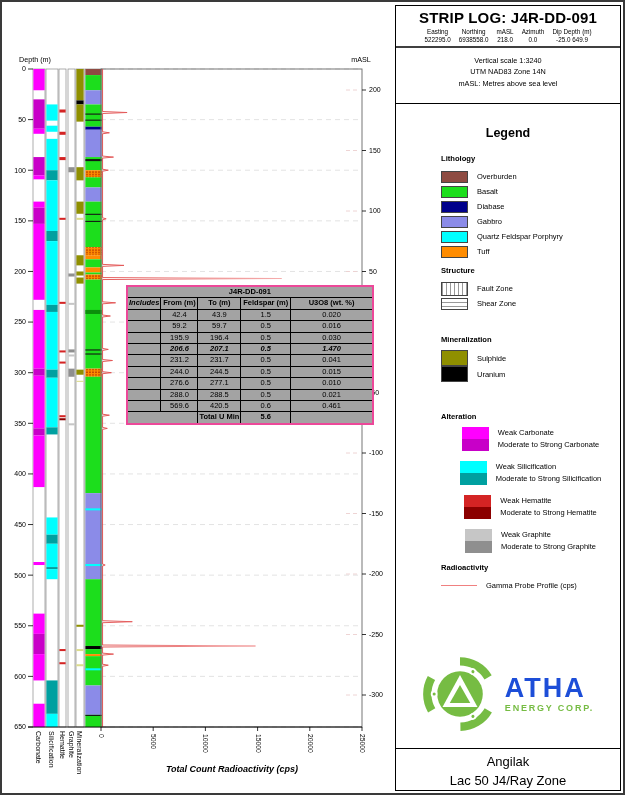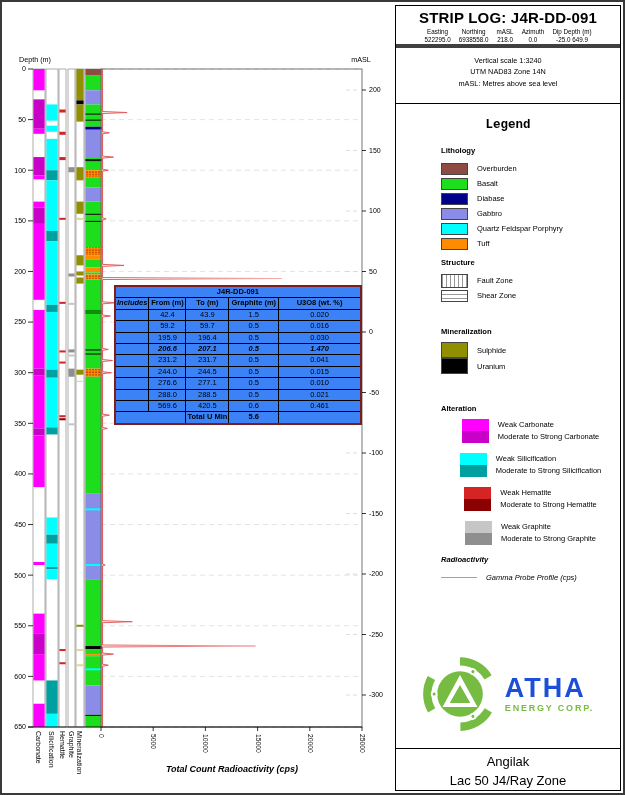--- a/index.html
+++ b/index.html
@@ -1,47 +1,47 @@
 <!DOCTYPE html>
 <html><head>
 <meta charset="utf-8">
 <style>
   html,body{margin:0;padding:0;background:#fff;}
   .page{position:relative;width:625px;height:795px;background:#fff;border:2px solid #3a3a3a;
         box-sizing:border-box;font-family:"Liberation Sans",sans-serif;overflow:hidden;}
   #log-svg{position:absolute;left:0;top:0;}
 
   
-  .dtable{position:absolute;left:112px;top:283px;z-index:5;border-collapse:collapse;background:#3b82f6;
-          border:2px solid #7f1d1d;table-layout:fixed;}
+  .dtable{position:absolute;left:124px;top:283px;z-index:5;border-collapse:collapse;background:#a3a3a3;
+          border:2px solid #ec4899;table-layout:fixed;}
   .dtable td{border:1px solid #000;font-size:7.5px;padding:0 1px;text-align:center;height:10.4px;
              line-height:10.4px;overflow:hidden;white-space:nowrap;}
   .dtable td.tt{font-weight:bold;}
   .dtable tr.hdr td{font-weight:bold;}
   .dtable td.inc{font-style:italic;font-weight:bold;}
   .dtable tr.em td{font-weight:bold;font-style:italic;}
   .dtable td.nb{border:none;}
   .dtable td.bold{font-weight:bold;}
 
   
   .right-panel{position:absolute;left:393px;top:3px;width:226px;height:786px;border:1px solid #000;
                background:#fff;display:flex;flex-direction:column;box-sizing:border-box;}
   .box{box-sizing:border-box;}
-  .title-box{height:42px;border-bottom:4px solid #404040;padding-top:3px;}
+  .title-box{height:42px;border-bottom:2px solid #404040;padding-top:3px;}
   .strip-title{font-size:15px;font-weight:bold;text-align:center;letter-spacing:.2px;}
   .coords{display:flex;justify-content:center;gap:8px;margin-top:2px;}
   .coord{text-align:center;}
   .coord .cl,.coord .cv{font-size:6.3px;line-height:1.25;}
   .scale-box{height:56px;border-bottom:1px solid #000;text-align:center;font-size:7.3px;
              padding-top:7px;line-height:1.55;}
   .legend-box{flex:1;position:relative;}
-  .legend-title{font-size:12.5px;font-weight:bold;text-align:center;margin-top:14px;height:15px;font-family:Liberation Mono, monospace;}
+  .legend-title{font-size:12.5px;font-weight:bold;text-align:center;margin-top:22px;height:15px;}
   .leg-sec{margin-left:45px;}
   .leg-sec.s0{margin-top:13px;}.leg-sec.s1{margin-top:7px;}.leg-sec.s2{margin-top:24px;}
-  .leg-sec.s3{margin-top:30px;}.leg-sec.s4{font-style:italic;}
+  .leg-sec.s3{margin-top:30px;}.leg-sec.s4{}
   .leg-head{font-size:7.6px;font-weight:bold;margin-bottom:6px;}
   .leg-row{display:flex;align-items:center;height:15px;}
   .leg-row.tight{height:16px;}
   .swatch{width:27px;height:12px;border:.5px solid #444;margin-right:9px;flex:none;box-sizing:border-box;}
   .tight .swatch{height:16px;}
   .leg-label{font-size:7.5px;}
   .pattern-fault{background:repeating-linear-gradient(90deg,#999 0 1px,#fff 1px 4px);height:14px;}
   .pattern-shear{background:repeating-linear-gradient(180deg,#fff 0 3px,#999 3px 4px);height:12px;}
   .pair{display:flex;margin-bottom:10px;justify-content:center;}
   .pair-sw{width:27px;margin-right:9px;flex:none;}
@@ -312,21 +312,21 @@
         <col style="width: 82px;">
       </colgroup>
       <tbody>
         <tr>
           <td colspan="5" class="tt">J4R-DD-091</td>
         </tr>
         <tr class="hdr">
           <td class="inc">Includes</td>
           <td>From (m)</td>
           <td>To (m)</td>
-          <td>Graphite (m)</td>
+          <td>Feldspar (m)</td>
           <td>U3O8 (wt. %)</td>
         </tr>
         <tr>
           <td></td>
           <td>42.4</td>
           <td>43.9</td>
           <td>1.5</td>
           <td>0.020</td>
         </tr>
         <tr>

